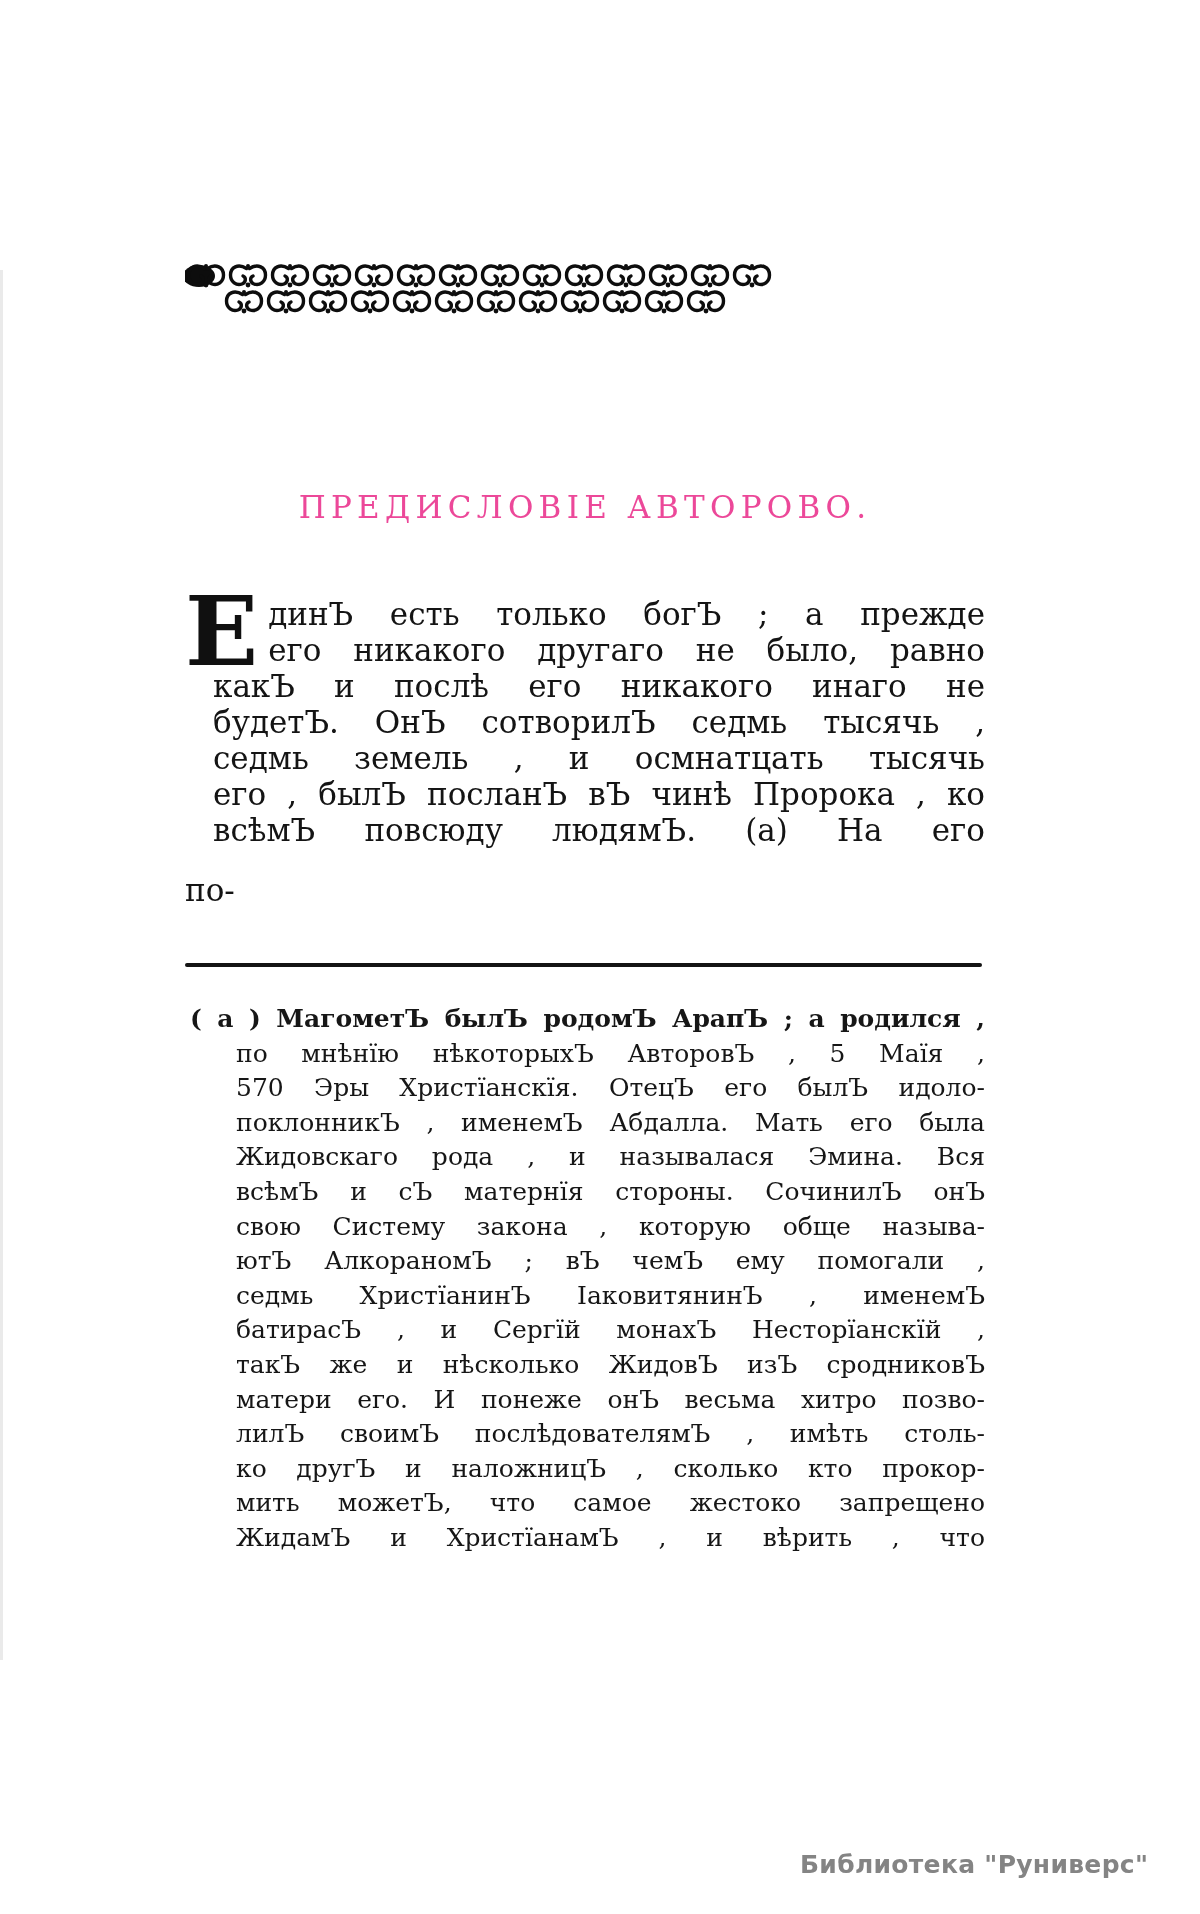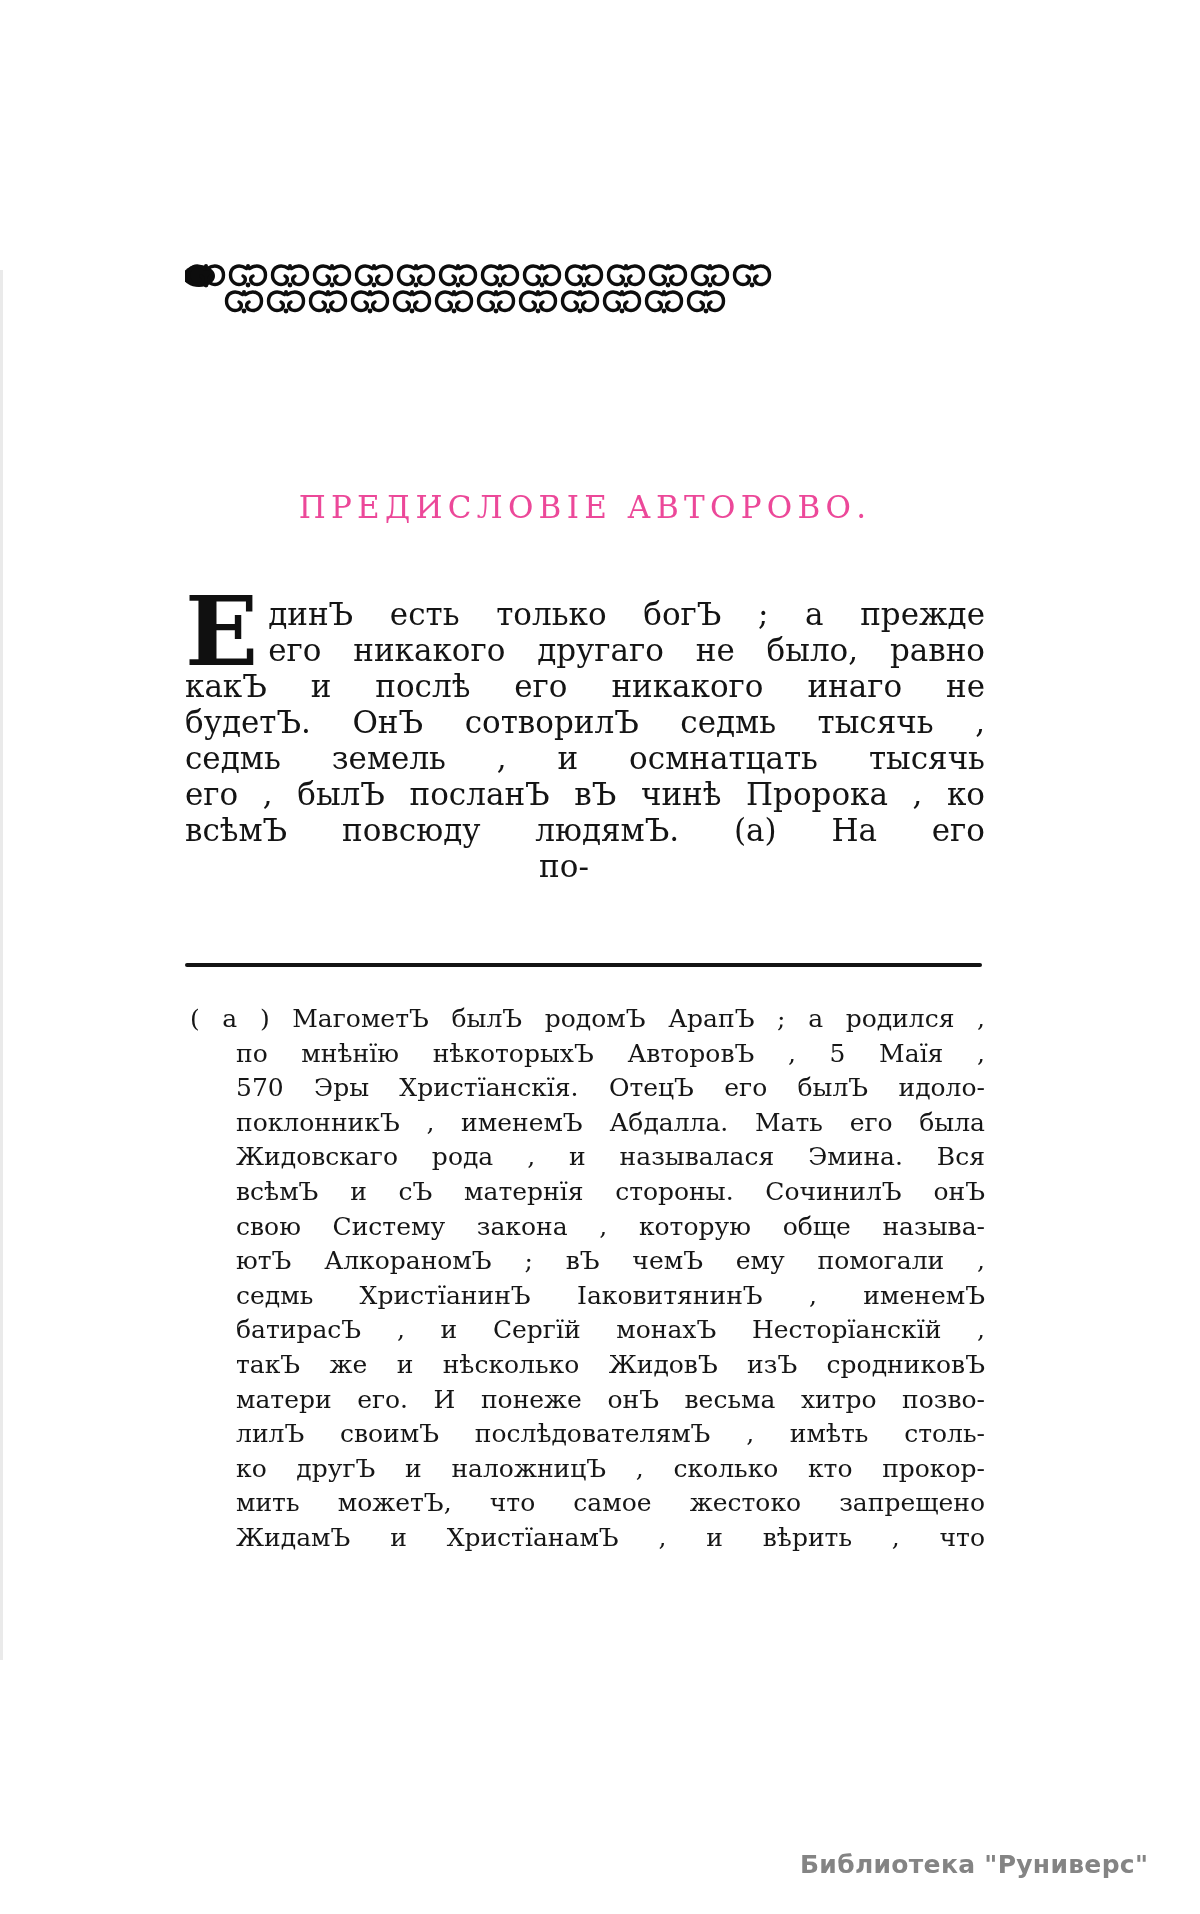--- a/index.html
+++ b/index.html
@@ -52,25 +52,27 @@
     margin: 0 10px 0 0;
     font-weight: bold;
     color: #101010;
   }
   .pline {
     text-align: justify;
     text-align-last: justify;
     height: 36px;
     overflow: visible;
     white-space: nowrap;
+    margin-left: 28px;
   }
   .catchword-line {
-    text-align: center;
+    text-align: left;
     padding-right: 42px;
     height: 36px;
+    margin-top: 24px;
   }
 
   .footnote-rule {
     position: absolute;
     left: 185px; top: 963px;
     width: 797px; height: 4px;
     background: #141414;
     border: none;
     border-radius: 2px;
   }
@@ -83,21 +85,21 @@
     line-height: 34.6px;
     color: #161616;
   }
   .fline {
     text-align: justify;
     text-align-last: justify;
     padding-left: 46px;
     height: 34.6px;
     white-space: nowrap;
   }
-  .fline.first { padding-left: 0; }
+  .fline.first { padding-left: 0; font-weight: bold; }
 
   .watermark {
     position: absolute;
     left: 800px; top: 1850px;
     font-family: "DejaVu Sans", "Liberation Sans", sans-serif;
     font-weight: bold;
     font-size: 25px;
     letter-spacing: 0.3px;
     color: #848484;
   }

